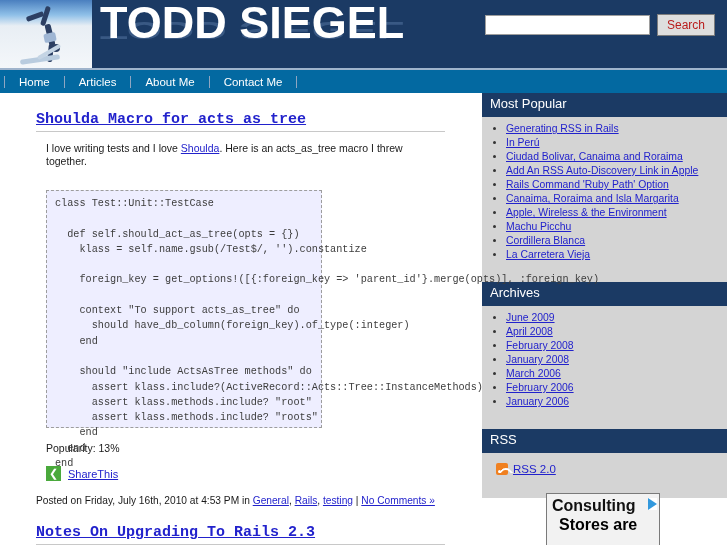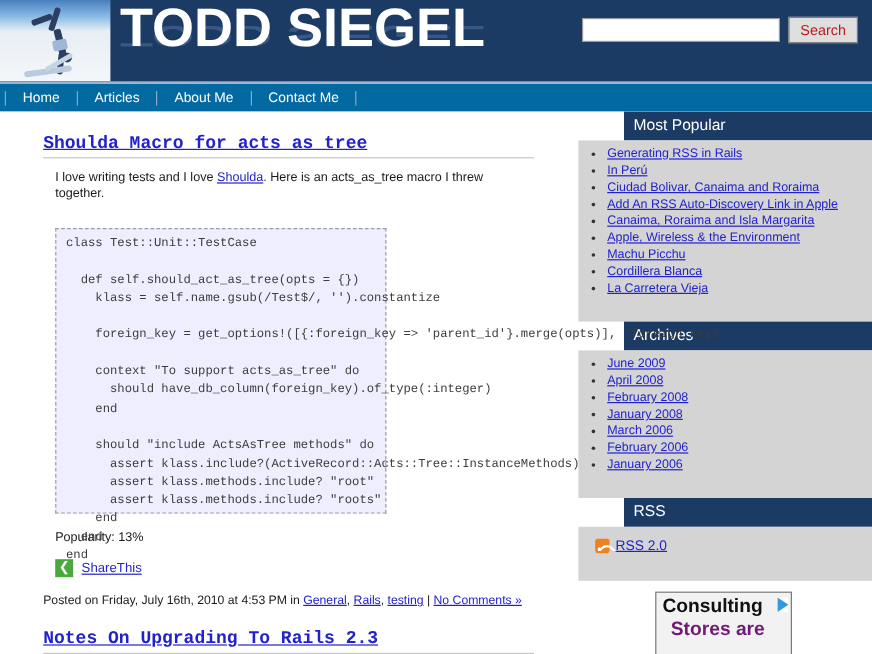--- a/index.html
+++ b/index.html
@@ -230,21 +230,20 @@
   }
   .widget { margin-bottom: 0px; }
   .widget-head {
     background: #1b3a64;
     color: #ffffff;
     font-family: "Liberation Sans", sans-serif;
     font-size: 13px;
     padding: 3px 0 4px 8px;
     height: 17px;
     box-sizing: content-box;
-    margin-left: 38px;
   }
   .widget-body {
     background: #d4d4d4;
     padding: 5px 0 20px 0;
   }
   .widget-body ul {
     list-style: none;
     margin: 0;
     padding: 0;
   }
@@ -312,21 +311,21 @@
   #ad-line1 {
     font-size: 16px;
     font-weight: bold;
     color: #111;
     padding: 3px 0 0 5px;
     white-space: nowrap;
   }
   #ad-line2 {
     font-size: 16px;
     font-weight: bold;
-    color: #701a75;
+    color: #000000;
     padding: 1px 0 0 12px;
     white-space: nowrap;
   }
   #ad-arrow {
     position: absolute;
     right: 2px;
     top: 4px;
     width: 0; height: 0;
     border-left: 9px solid #3399dd;
     border-top: 6px solid transparent;
@@ -371,20 +370,21 @@
   <div id="sidebar">
 
     <div class="widget">
       <div class="widget-head">Most Popular</div>
       <div class="widget-body">
         <ul>
           <li><a href="#">Generating RSS in Rails</a></li>
           <li><a href="#">In Perú</a></li>
           <li><a href="#">Ciudad Bolivar, Canaima and Roraima</a></li>
           <li><a href="#">Add An RSS Auto-Discovery Link in Apple</a></li>
+          <li><a href="#">Rails Command 'Ruby Path' Option</a></li>
           <li><a href="#">Canaima, Roraima and Isla Margarita</a></li>
           <li><a href="#">Apple, Wireless &amp; the Environment</a></li>
           <li><a href="#">Machu Picchu</a></li>
           <li><a href="#">Cordillera Blanca</a></li>
           <li><a href="#">La Carretera Vieja</a></li>
         </ul>
       </div>
     </div>
 
     <div class="widget">

